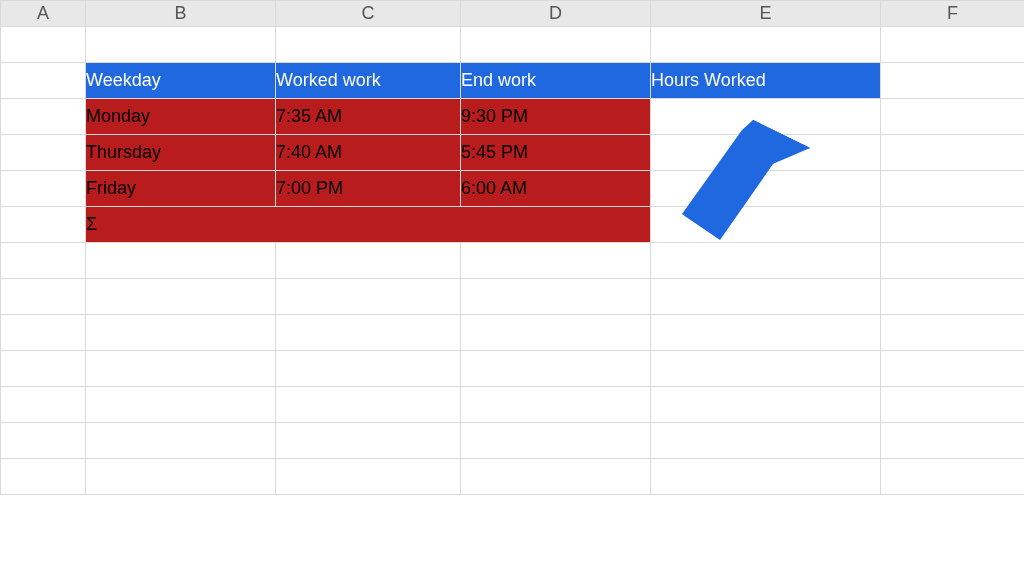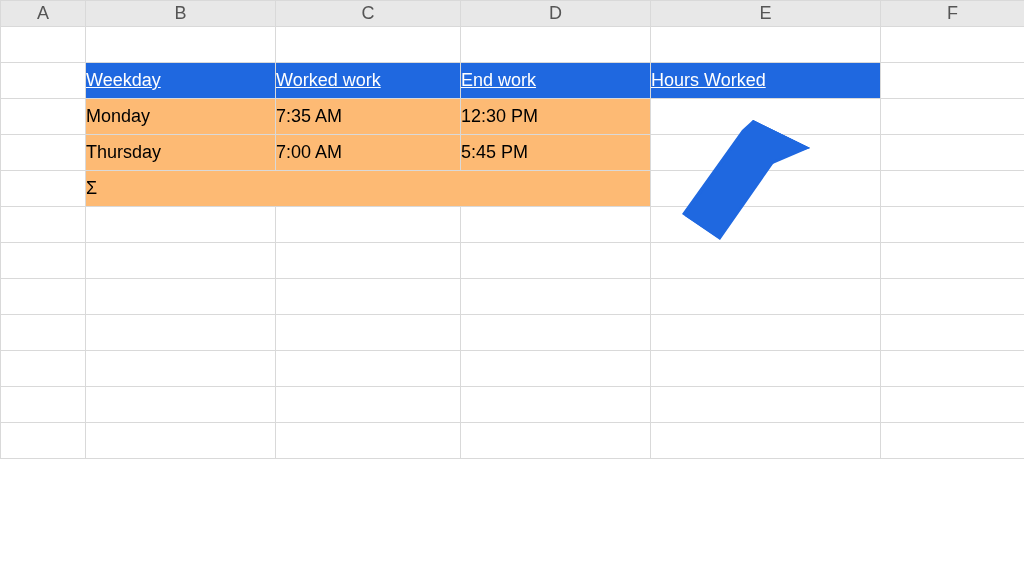--- a/index.html
+++ b/index.html
@@ -46,24 +46,23 @@
   
   .data-th {
     background: #1f68e0;
     color: #ffffff;
     font-weight: 700;
     font-size: 22px;
     padding: 6px 10px;
     border: 1px solid #000;
     text-align: left;
     height: 40px;
-    text-decoration: underline;
   }
   .data-td {
-    background: #fdba74;
+    background: #b91c1c;
     color: #000;
     font-size: 22px;
     padding: 4px 10px;
     border: 1px solid #000;
     text-align: left;
     height: 33px;
   }
   .data-td.empty {
     background: #ffffff;
   }
@@ -125,29 +124,37 @@
       <td class="data-th">Worked work</td>
       <td class="data-th">End work</td>
       <td class="data-th">Hours Worked</td>
       <td></td>
     </tr>
 
     <tr>
       <td></td>
       <td class="data-td">Monday</td>
       <td class="data-td">7:35 AM</td>
-      <td class="data-td">12:30 PM</td>
+      <td class="data-td">9:30 PM</td>
       <td class="data-td empty"></td>
       <td></td>
     </tr>
     <tr>
       <td></td>
       <td class="data-td">Thursday</td>
-      <td class="data-td">7:00 AM</td>
+      <td class="data-td">7:40 AM</td>
       <td class="data-td">5:45 PM</td>
+      <td class="data-td empty"></td>
+      <td></td>
+    </tr>
+    <tr>
+      <td></td>
+      <td class="data-td">Friday</td>
+      <td class="data-td">7:00 PM</td>
+      <td class="data-td">6:00 AM</td>
       <td class="data-td empty"></td>
       <td></td>
     </tr>
 
     <tr class="sum-row">
       <td style="border:1px solid #d9d9d9;"></td>
       <td class="data-td sum-sym" colspan="3">Σ</td>
       <td class="data-td empty"></td>
       <td style="border:1px solid #d9d9d9;"></td>
     </tr>

